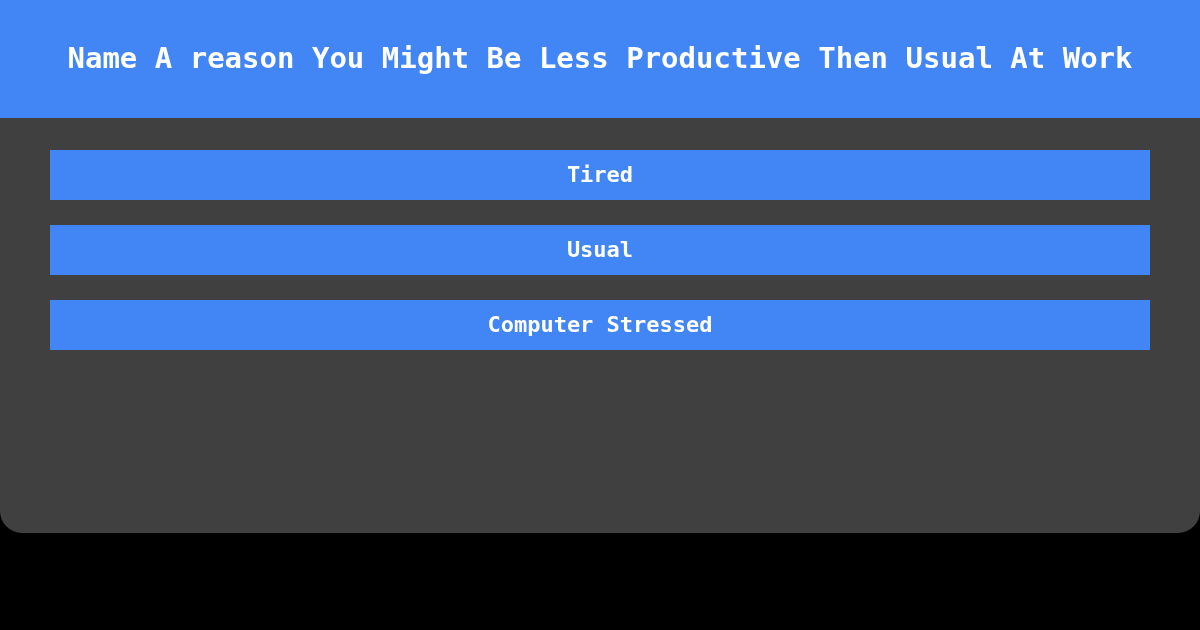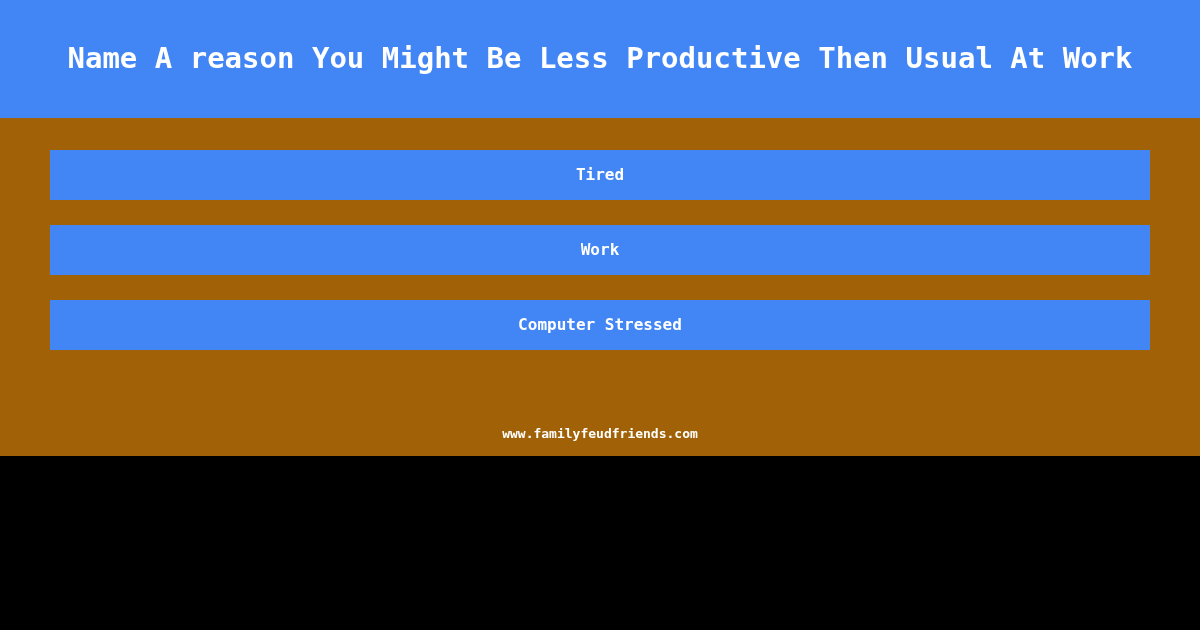--- a/index.html
+++ b/index.html
@@ -11,24 +11,25 @@
     width: 1200px;
     height: 630px;
     background: #000000;
     font-family: "DejaVu Sans Mono", "Liberation Mono", monospace;
     overflow: hidden;
   }
 
   .card {
     position: relative;
     width: 1200px;
-    height: 456px;
-    background: #a16207;
+    height: 533px;
+    background: #404040;
     display: flex;
     flex-direction: column;
+    border-radius: 22px;
   }
 
   
   .question-banner {
     width: 1200px;
     height: 118px;
     background: #4285f4;
     display: flex;
     align-items: center;
     justify-content: center;
@@ -60,21 +61,21 @@
     background: #4285f4;
     display: flex;
     align-items: center;
     justify-content: center;
     box-sizing: border-box;
     padding: 0 18px;
   }
   .answer-text {
     color: #ffffff;
     font-family: "DejaVu Sans Mono", "Liberation Mono", monospace;
-    font-size: 16px;
+    font-size: 22px;
     font-weight: bold;
     line-height: 1;
     text-align: center;
     white-space: nowrap;
     overflow: hidden;
     text-overflow: ellipsis;
   }
 
   
   .footer {
@@ -102,28 +103,25 @@
     <div class="question-text">Name A reason You Might Be Less Productive Then Usual At Work</div>
   </div>
 
   <div class="answers">
 
     <div class="answer-row">
       <span class="answer-text">Tired</span>
     </div>
 
     <div class="answer-row">
-      <span class="answer-text">Work</span>
+      <span class="answer-text">Usual</span>
     </div>
 
 
 
     <div class="answer-row">
       <span class="answer-text">Computer Stressed</span>
     </div>
 
   </div>
 
-  <div class="footer">
-    <span class="footer-url">www.familyfeudfriends.com</span>
-  </div>
 
 </div>
 
 </body></html>

